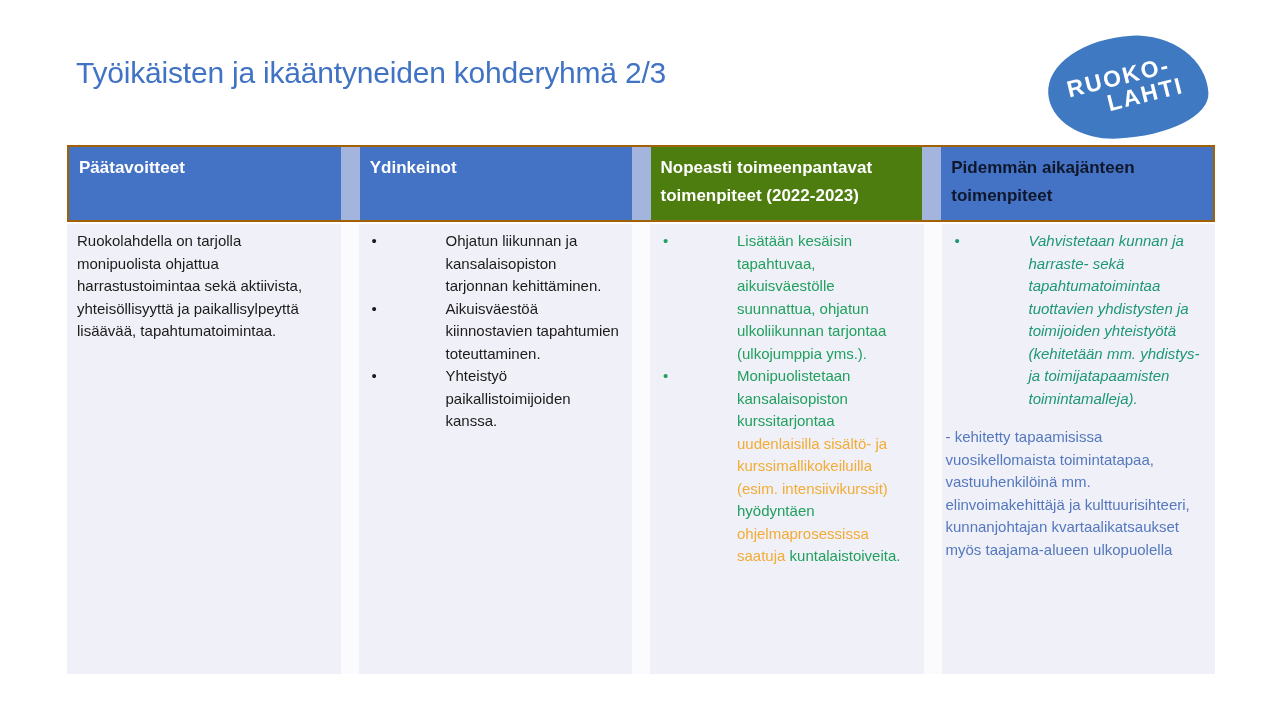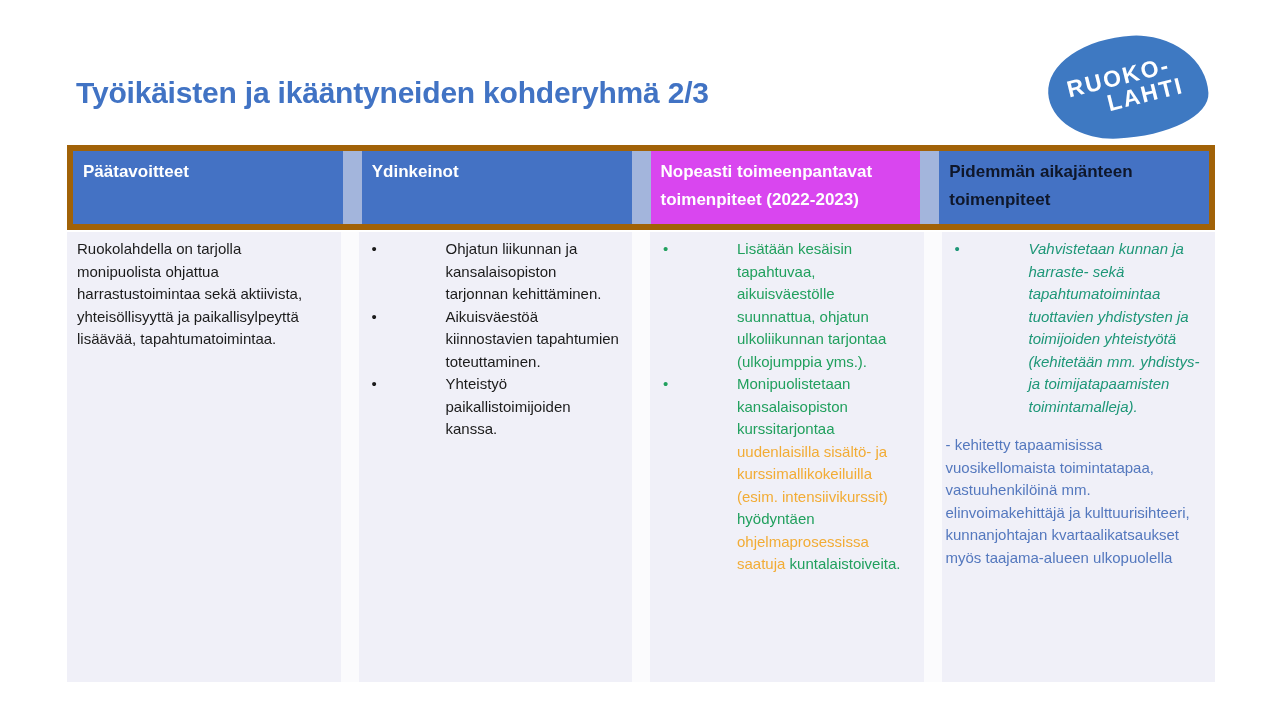--- a/index.html
+++ b/index.html
@@ -1,31 +1,31 @@
 <!DOCTYPE html>
 <html><head>
 <meta charset="utf-8">
 <style>
   * { margin:0; padding:0; box-sizing:border-box; }
   html,body { width:1280px; height:720px; background:#ffffff; font-family:"Liberation Sans", sans-serif; overflow:hidden; }
   .slide { position:relative; width:1280px; height:720px; background:#ffffff; }
 
-  .title { position:absolute; left:76px; top:76px; font-size:30px; font-weight:700; letter-spacing:-0.2px; }
+  .title { position:absolute; left:76px; top:56px; font-size:30px; font-weight:400; letter-spacing:-0.2px; }
 
   
   .logo { position:absolute; left:1048px; top:36px; width:160px; height:102px;
           border-radius:54% 46% 58% 42% / 52% 60% 40% 48%; transform:rotate(-3deg); }
   .logo-text { position:absolute; inset:0; display:flex; flex-direction:column; align-items:center; justify-content:center;
                transform:rotate(-11deg); color:#ffffff; font-weight:700; font-size:23px; letter-spacing:2px; line-height:1.1; }
   .logo-l1 { margin-right:14px; }
   .logo-l2 { margin-left:30px; margin-top:-2px; }
 
   
   .tbl { position:absolute; left:67px; top:145px; width:1148px; }
-  .hrow { display:grid; grid-template-columns:repeat(4,1fr); gap:19px; background:#a3b5dc; border:6px solid #a16207; }
+  .hrow { display:grid; grid-template-columns:repeat(4,1fr); gap:19px; background:#a3b5dc; border:2px solid #a16207; }
   .hcell { min-height:73px; padding:7px 10px; font-size:17px; font-weight:700; line-height:1.65; }
   .brow { display:grid; grid-template-columns:repeat(4,1fr); gap:18px; background:#fbfbfd; margin-top:2px; }
   .bcell { height:450px; padding:6px 12px 6px 10px; font-size:15px; line-height:1.5; overflow:hidden; }
   .bcell.list { padding-left:0; }
 
   .bullet { display:flex; margin:0; }
   .bullet .mark { flex:0 0 30px; margin-left:13px; }
   .bullet .btxt { flex:1;margin-left:44px; }
 
   .note { margin-left:4px; margin-top:16px; }
@@ -41,21 +41,21 @@
     <div class="logo-text" style="color: rgb(255, 255, 255);">
       <span class="logo-l1">RUOKO-</span>
       <span class="logo-l2">LAHTI</span>
     </div>
   </div>
 
   <div class="tbl">
     <div class="hrow">
       <div class="hcell" style="background: rgb(68, 114, 196); color: rgb(255, 255, 255);">Päätavoitteet</div>
       <div class="hcell" style="background: rgb(68, 114, 196); color: rgb(255, 255, 255);">Ydinkeinot</div>
-      <div class="hcell" style="background: #d946ef; color: rgb(255, 255, 255);">Nopeasti toimeenpantavat toimenpiteet (2022-2023)</div>
+      <div class="hcell" style="background: #4d7c0f; color: rgb(255, 255, 255);">Nopeasti toimeenpantavat toimenpiteet (2022-2023)</div>
       <div class="hcell" style="background: rgb(68, 114, 196); color: #0f172a;">Pidemmän aikajänteen toimenpiteet</div>
     </div>
     <div class="brow">
       <div class="bcell" style="background: rgb(240, 240, 248); color: rgb(27, 27, 27);">
         <div>Ruokolahdella on tarjolla monipuolista ohjattua harrastustoimintaa sekä aktiivista, yhteisöllisyyttä ja paikallisylpeyttä lisäävää, tapahtumatoimintaa.</div>
       </div>
       <div class="bcell list" style="background: rgb(240, 240, 248);">
         <div id="yd-list">
             <div class="bullet">
               <span class="mark" style="color: rgb(27, 27, 27);">•</span>

